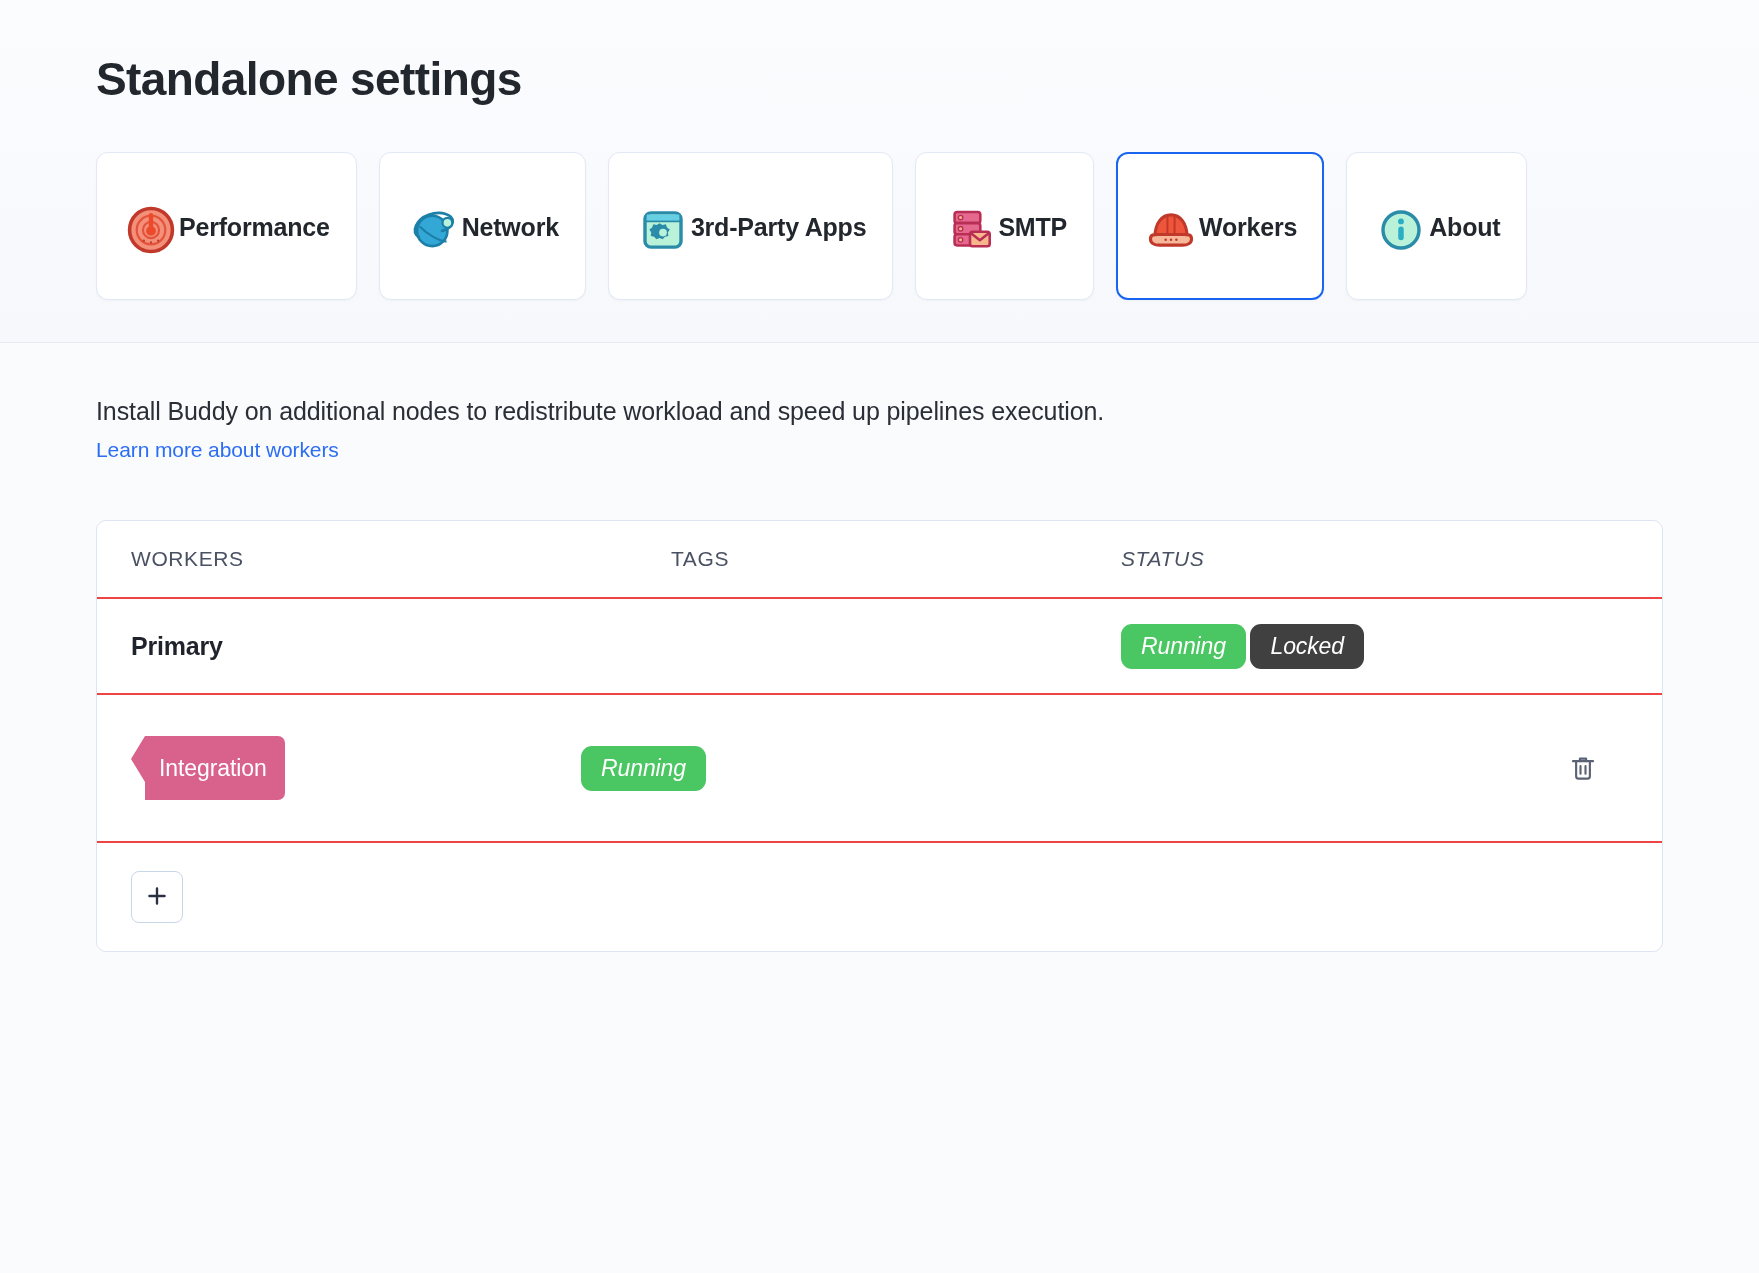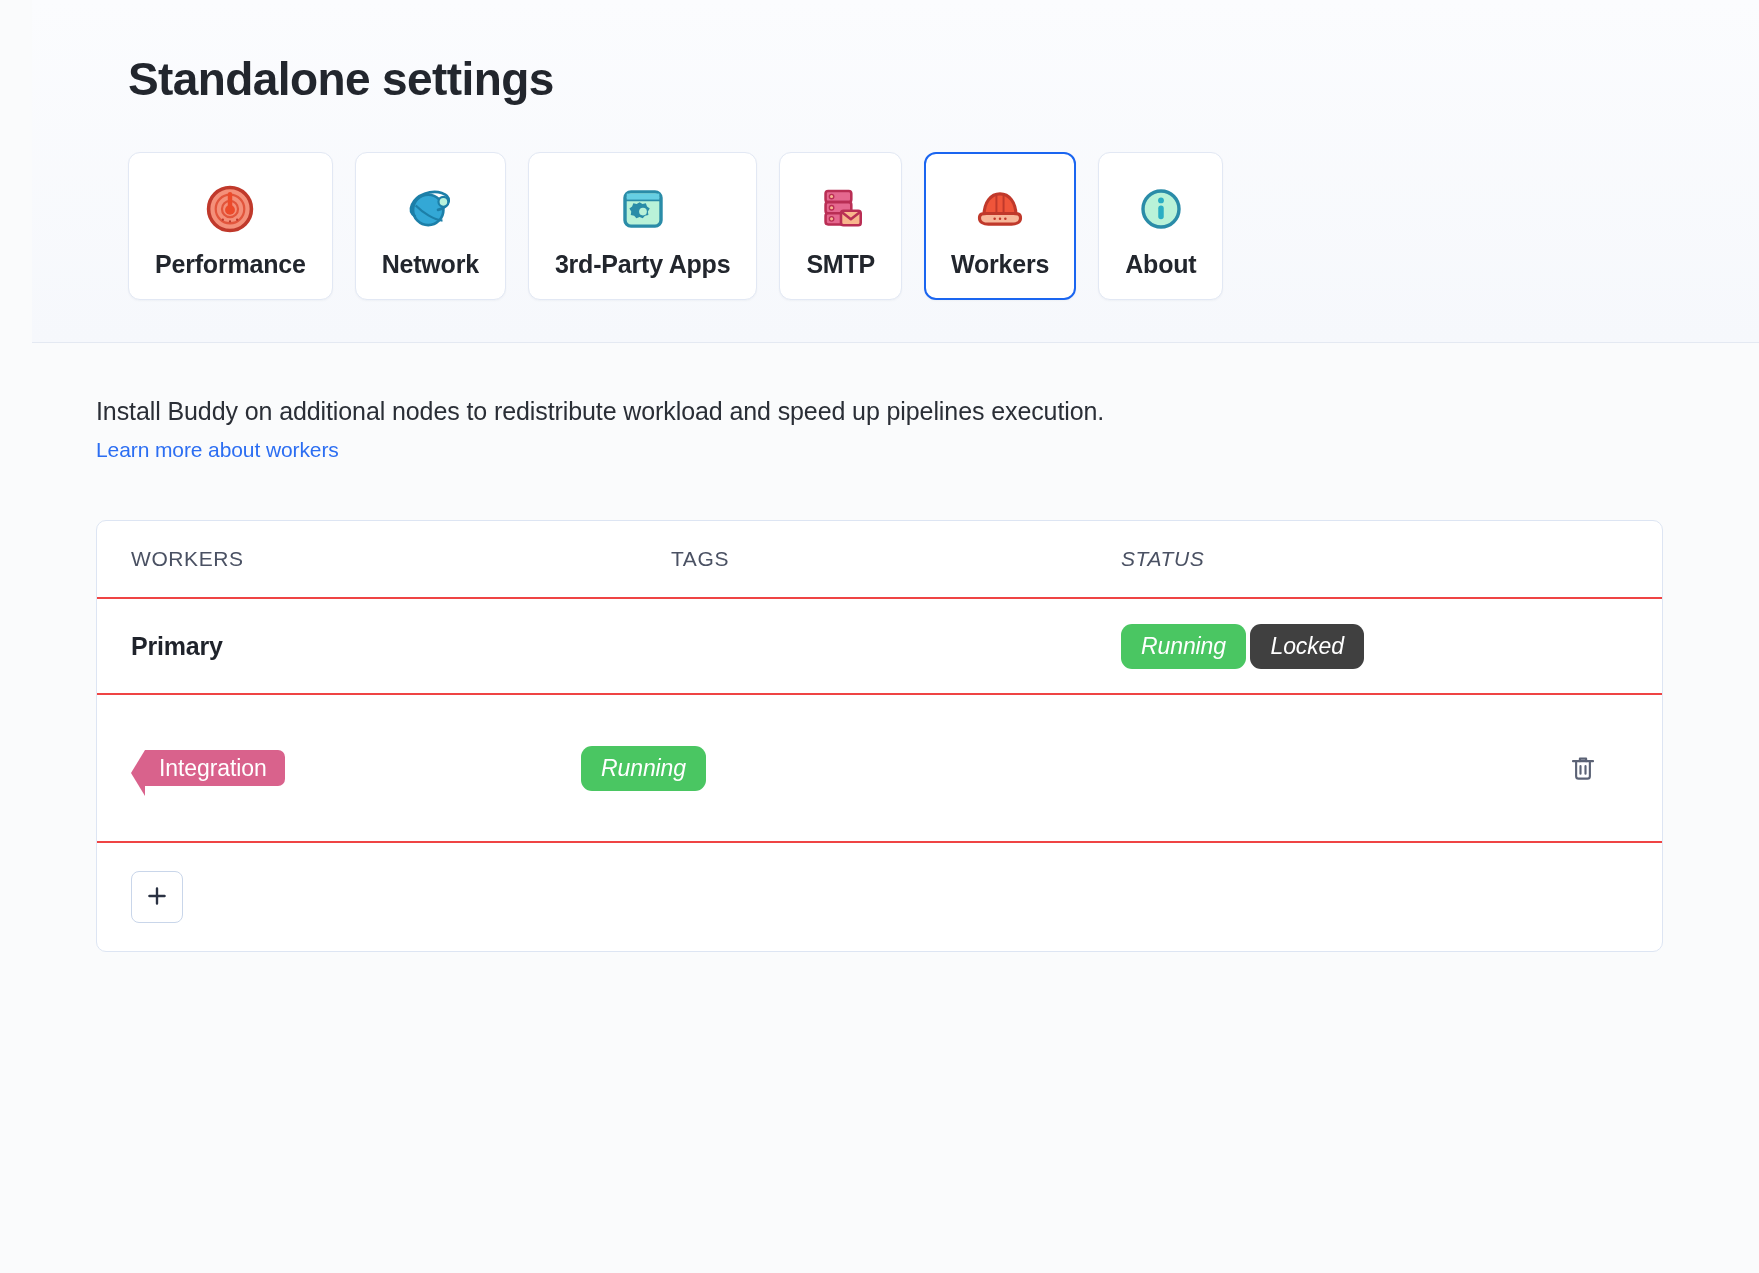--- a/index.html
+++ b/index.html
@@ -10,21 +10,20 @@
     background:#fafbfc;
     color:#21242b;
     -webkit-font-smoothing:antialiased;
   }
 
   
   .header-band{
     background:linear-gradient(180deg,#fbfcfe 0%, #f6f8fc 100%);
     border-bottom:1px solid #e4e9f2;
     padding:0 0 42px 0;
-    margin-left:32px;
   }
   .page-title{
     margin:0;
     padding:52px 0 0 96px;
     font-size:46px;
     font-weight:700;
     letter-spacing:-0.6px;
     color:#22262d;
   }
 
@@ -35,21 +34,21 @@
     padding:46px 0 0 96px;
   }
   .tab{
     background:#ffffff;
     border:1px solid #e2e8f4;
     border-radius:12px;
     min-width:115px;
     height:148px;
     padding:22px 26px 20px 26px;
     display:flex;
-    flex-direction:column;
+    flex-direction:row;
     align-items:center;
     justify-content:space-between;
     cursor:pointer;
     box-shadow:0 1px 2px rgba(36,50,80,.04);
   }
   .tab.active{
     border:2px solid #1a65f0;
     padding:21px 25px 19px 25px;
   }
   .tab-label{
@@ -142,21 +141,21 @@
     color:#ffffff;
     letter-spacing:-0.1px;
     vertical-align:middle;
   }
   .badge.running{ background:#4ac662; }
   .badge.locked { background:#404040; margin-left:0; }
 
   .tag{
     display:inline-flex;
     align-items:center;
-    height:36px;
+    height:64px;
     padding:0 18px 0 14px;
     background:#d9628c;
     color:#ffffff;
     font-size:23px;
     border-radius:0 7px 7px 0;
     position:relative;
     margin-left:14px;
     letter-spacing:-0.1px;
   }
   .tag:before{

